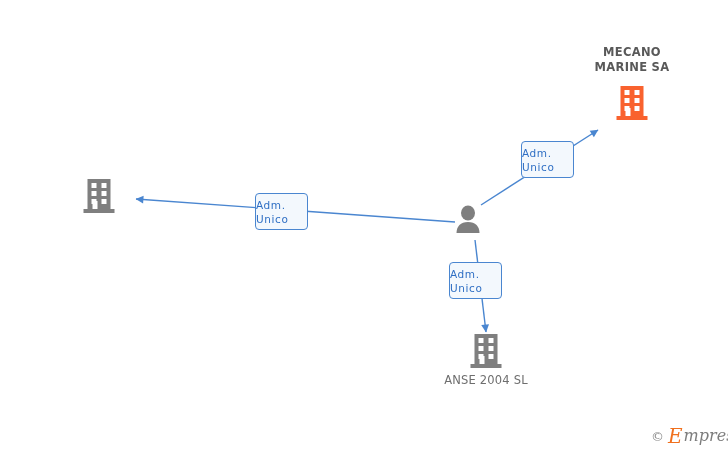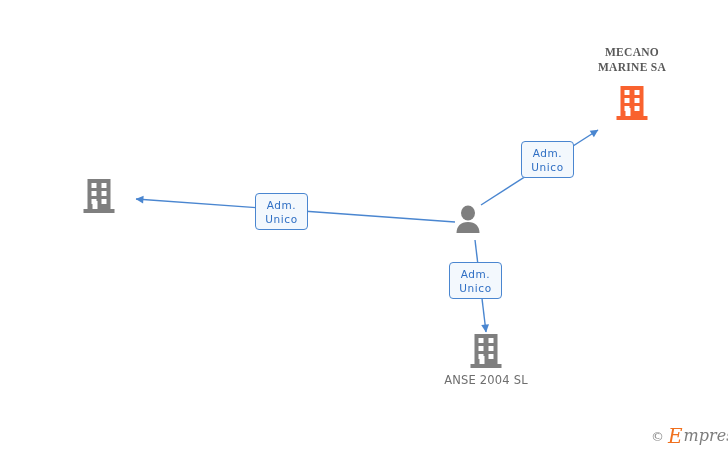--- a/index.html
+++ b/index.html
@@ -53,21 +53,20 @@
     justify-content: center;
     color: #2f6fc4;
     font-size: 10.5px;
     line-height: 14px;
     letter-spacing: 0.6px;
     z-index: 5;
   }
   .rel-box span {
     display: block;
     width: 100%;
-    text-align: center;
   }
   .watermark {
     position: absolute;
     display: flex;
     align-items: center;
     gap: 4px;
   }
   .wm-c {
     color: #8a8a8a;
     font-size: 13px;
@@ -125,21 +124,21 @@
   <div class="rel-box" style="left:255px; top:193px; width:53px; height:37px;">
     <span>Adm.</span>
     <span>Unico</span>
   </div>
 
   <div class="rel-box" style="left:449px; top:262px; width:53px; height:37px;">
     <span>Adm.</span>
     <span>Unico</span>
   </div>
 
-  <div class="node-label bold" style="left:562px; top:45px; width:140px;font-family:Liberation Serif, serif;">MECANO
+  <div class="node-label bold" style="left:562px; top:45px; width:140px;">MECANO
 MARINE SA</div>
   <div class="node" style="left:616px; top:85px;">
     <svg width="32" height="36" viewBox="0 0 32 36" xmlns="http://www.w3.org/2000/svg">
       <rect x="4.5" y="1" width="23" height="30" fill="#f9622e"></rect>
       <rect x="0.5" y="31" width="31" height="4" fill="#f9622e"></rect>
       <rect x="8.5" y="5" width="5" height="5" fill="#ffffff"></rect>
       <rect x="18.5" y="5" width="5" height="5" fill="#ffffff"></rect>
       <rect x="8.5" y="13" width="5" height="5" fill="#ffffff"></rect>
       <rect x="18.5" y="13" width="5" height="5" fill="#ffffff"></rect>
       <rect x="8.5" y="21" width="5" height="5" fill="#ffffff"></rect>

